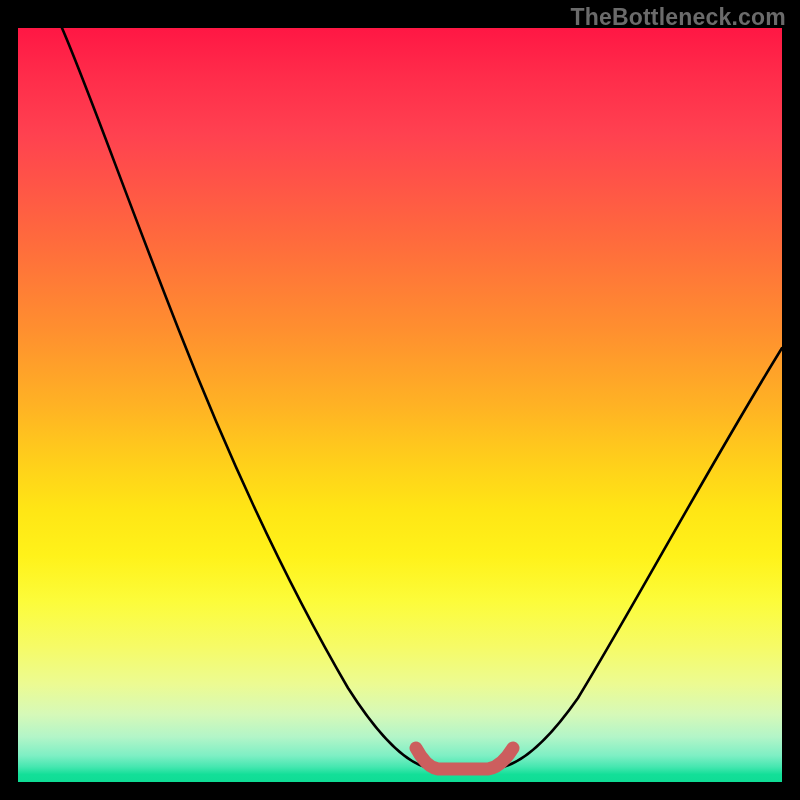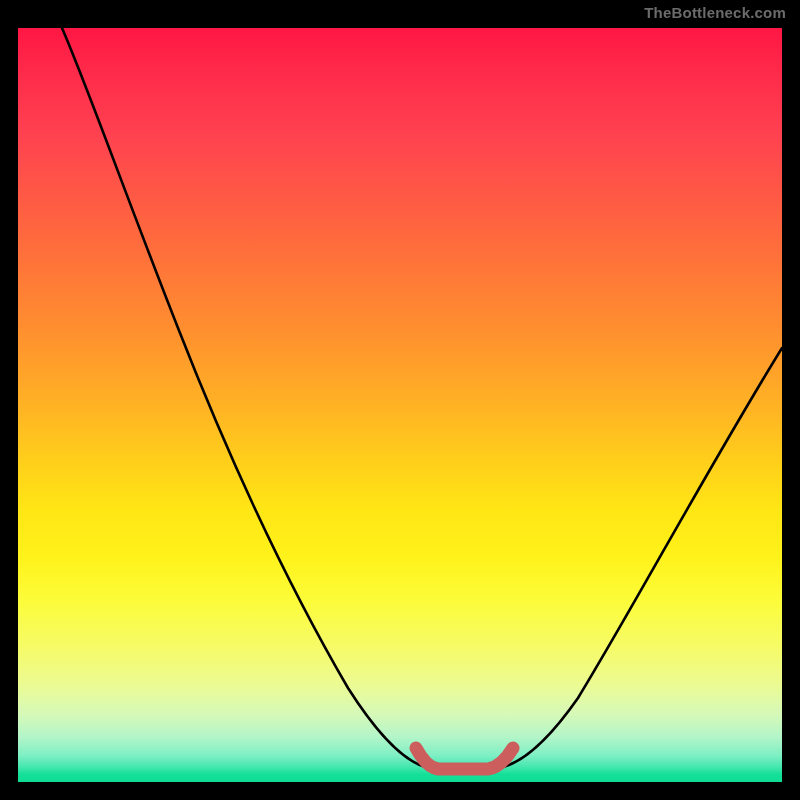--- a/index.html
+++ b/index.html
@@ -58,21 +58,21 @@
     left: 0;
     top: 0;
     width: 764px;
     height: 754px;
   }
   .watermark {
     position: absolute;
     top: 4px;
     right: 14px;
     font-family: Arial, Helvetica, sans-serif;
-    font-size: 15px;
+    font-size: 23px;
     font-weight: 600;
     color: #6b6b6b;
     letter-spacing: 0.2px;
   }
 </style>
 </head>
 <body>
 
 <div class="frame">
   <div class="watermark">TheBottleneck.com</div>

